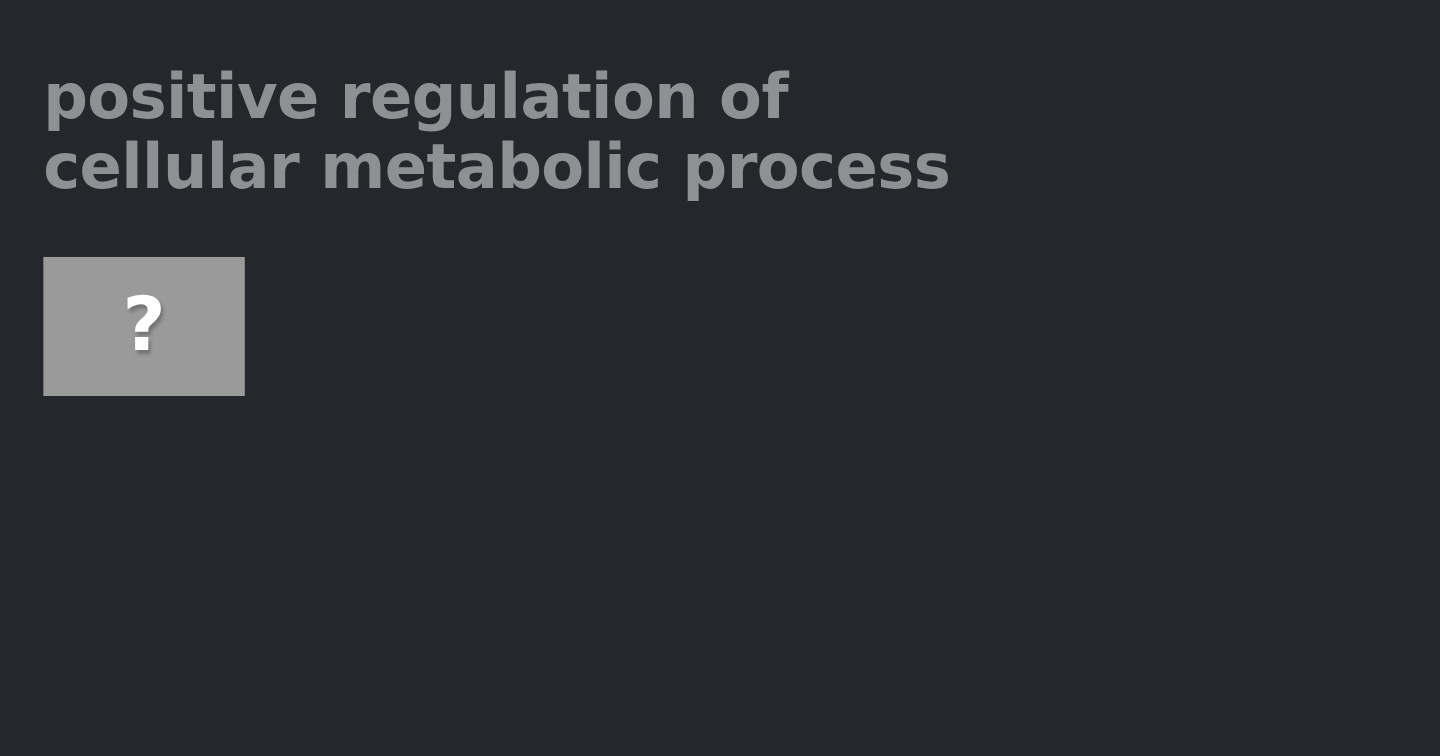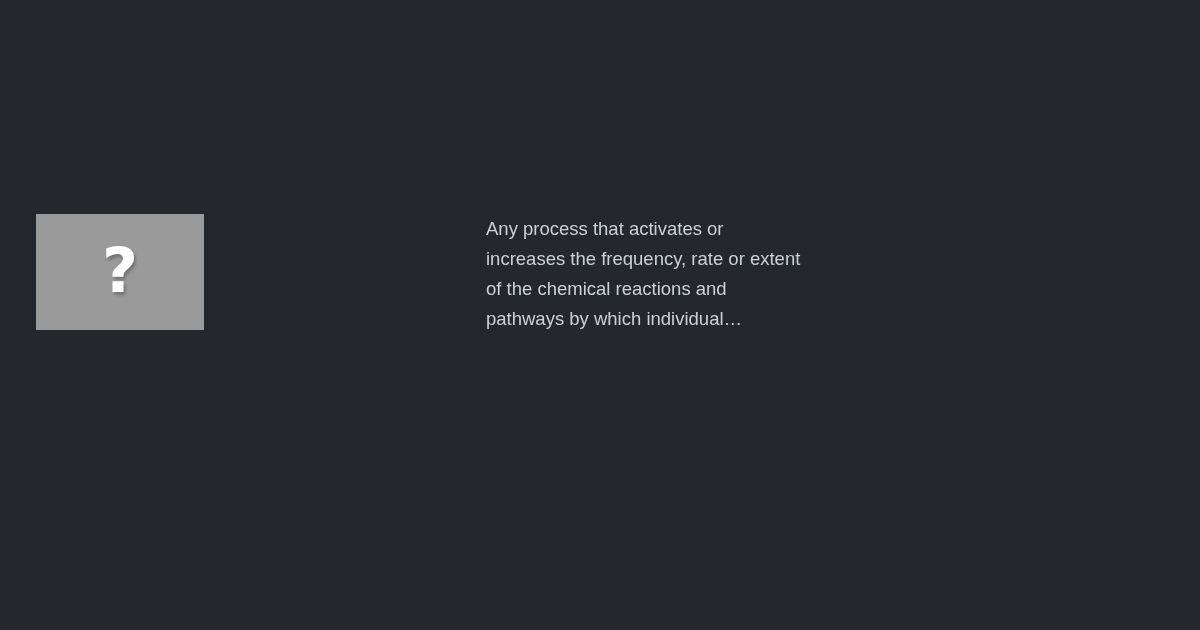--- a/index.html
+++ b/index.html
@@ -103,26 +103,27 @@
     font-size: 18.5px;
     line-height: 30px;
     color: #ccd1d6;
   }
 </style>
 </head>
 <body>
 
 <div class="card">
 
+  <h1 class="title">positive regulation of
+cellular metabolic process</h1>
 
   <div class="body-row">
 
     <div class="thumb">
       <div class="thumb-left">
         <span class="qmark">?</span>
       </div>
     </div>
 
-    <p class="description">Any process that activates or increases the frequency, rate or extent of the chemical reactions and pathways by which individual…</p>
 
   </div>
 
 </div>
 
 </body></html>

